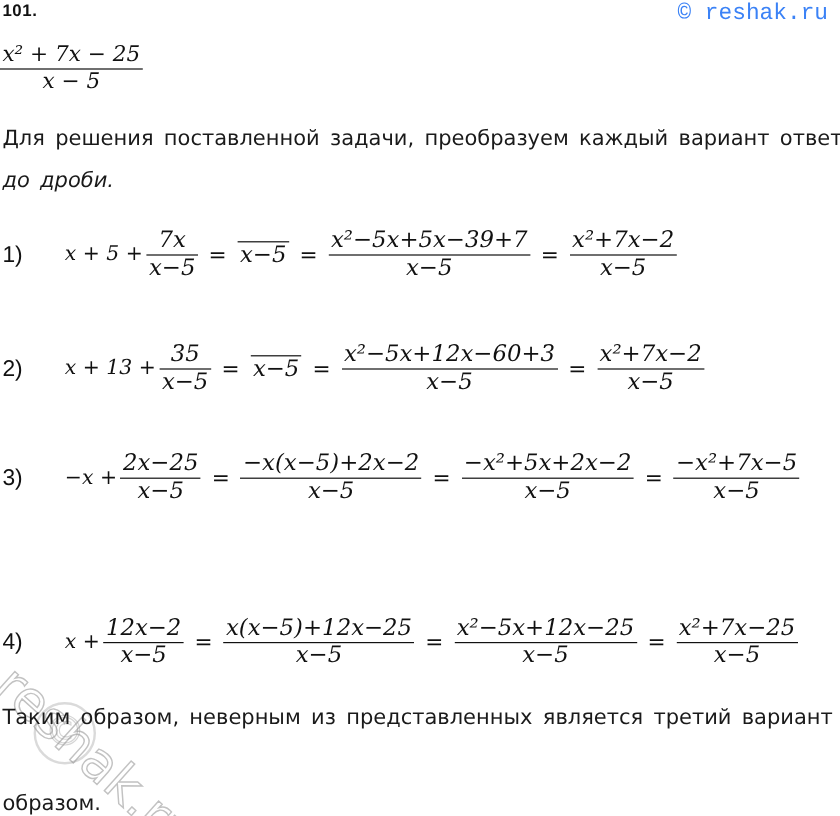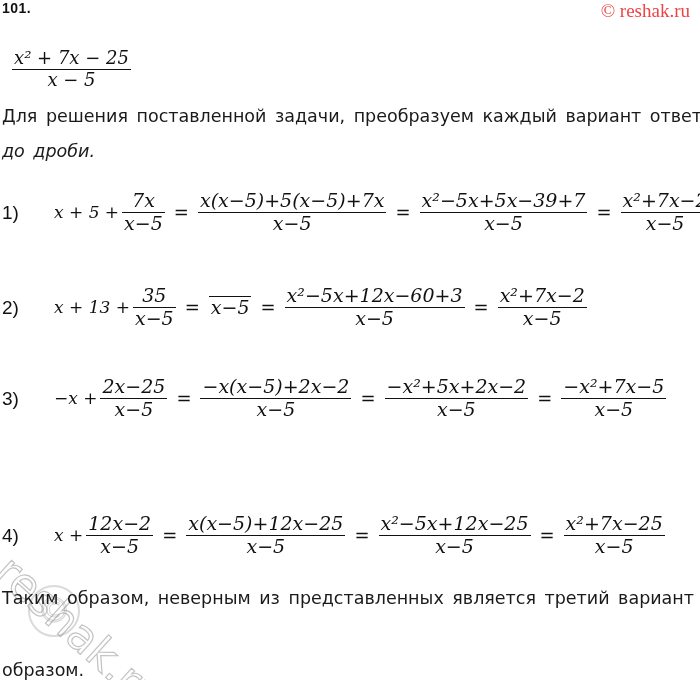--- a/index.html
+++ b/index.html
@@ -3,21 +3,21 @@
   <meta charset="utf-8">
   <style>
     html, body { margin: 0; padding: 0; }
     body {
       width: 700px; height: 680px; background: #ffffff; color: #111;
       position: relative; overflow: hidden;
       font-family: "DejaVu Sans", sans-serif;
     }
     .abs { position: absolute; }
     .task-num { left: 2px; top: 0px; font-family: "Liberation Sans", sans-serif; font-weight: bold; font-size: 14px; letter-spacing: 0.5px; }
-    .copyright { right: 10px; top: 0px; font-family: Liberation Serif, serif; font-size: 19px; color: #ef4444; }
+    .copyright { right: 10px; top: 0px; font-family: Liberation Mono, monospace; font-size: 19px; color: #3b82f6; }
     .prose { left: 2px; font-family: "DejaVu Sans", sans-serif; font-size: 17.5px; color: #1a1a1a; white-space: nowrap; word-spacing: 3px; }
     .math { font-family: "DejaVu Serif", serif; color: #111; }
     .frac { display: inline-flex; flex-direction: column; align-items: center; vertical-align: middle; margin: 0 3px; }
     .frac .num, .frac .den { font-style: italic; line-height: 1.15; padding: 0 2px; white-space: nowrap; }
     .frac .bar { align-self: stretch; height: 0; border-top: 1.5px solid #111; }
     .frac.big .num, .frac.big .den { font-size: 18px; }
     .frac.small .num, .frac.small .den { font-size: 19px; }
     .label { left: 2px; font-family: "Liberation Sans", sans-serif; font-size: 19px; }
     .eq-row { left: 54px; display: flex; align-items: center; white-space: nowrap; }
     .eq-row .term { font-family: "DejaVu Serif", serif; font-style: italic; font-size: 17px; }
@@ -34,41 +34,40 @@
       font-family: "DejaVu Sans", sans-serif;
     }
   </style>
 </head>
 <body>
 
 <div class="abs task-num">101.</div>
 <div class="abs copyright">© reshak.ru</div>
 
 <div class="abs" style="left:0px; top:36px;">
-  <span class="frac big math" style="margin:12px;">
+  <span class="frac big math" style="margin:0;">
     <span class="num">x² + 7x − 25</span>
     <span class="bar"></span>
     <span class="den">x − 5</span>
   </span>
 </div>
 
 <div class="abs prose" style="top:106px;">Для решения поставленной задачи, преобразуем каждый вариант ответа</div>
 <div class="abs prose" style="top:141px;font-style:italic;">до дроби.</div>
 
 <div class="abs label" style="top:202px;">1)</div>
 <div class="abs eq-row" style="top:190px;">
   <span class="term">x + 5 +</span>
   <span class="frac small math">
       <span class="num">7x</span>
       <span class="bar"></span>
       <span class="den">x−5</span>
     </span>
   <span class="op">=</span>
   <span class="frac small math">
-      <span class="num">x(x−5)+5(x−5)+7x</span>
       <span class="bar"></span>
       <span class="den">x−5</span>
     </span>
   <span class="op">=</span>
   <span class="frac small math">
       <span class="num">x²−5x+5x−39+7</span>
       <span class="bar"></span>
       <span class="den">x−5</span>
     </span>
   <span class="op">=</span>

